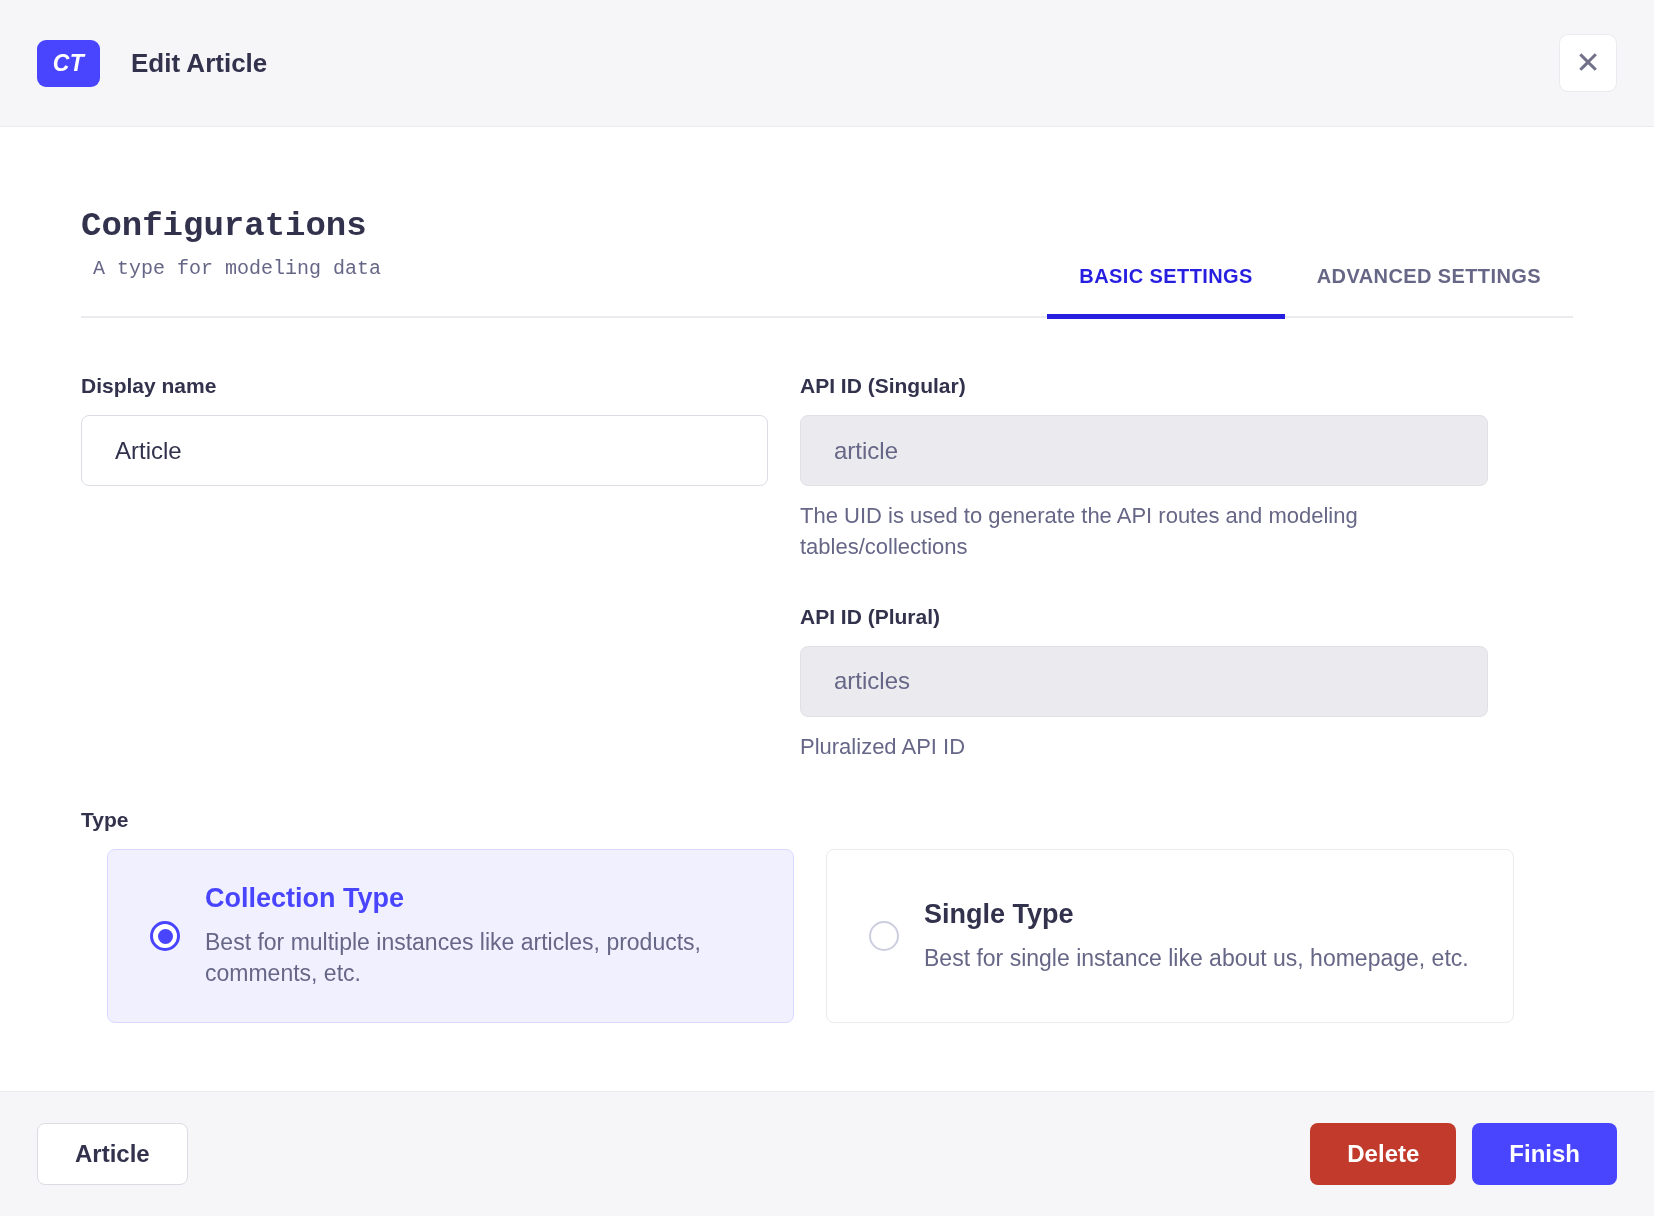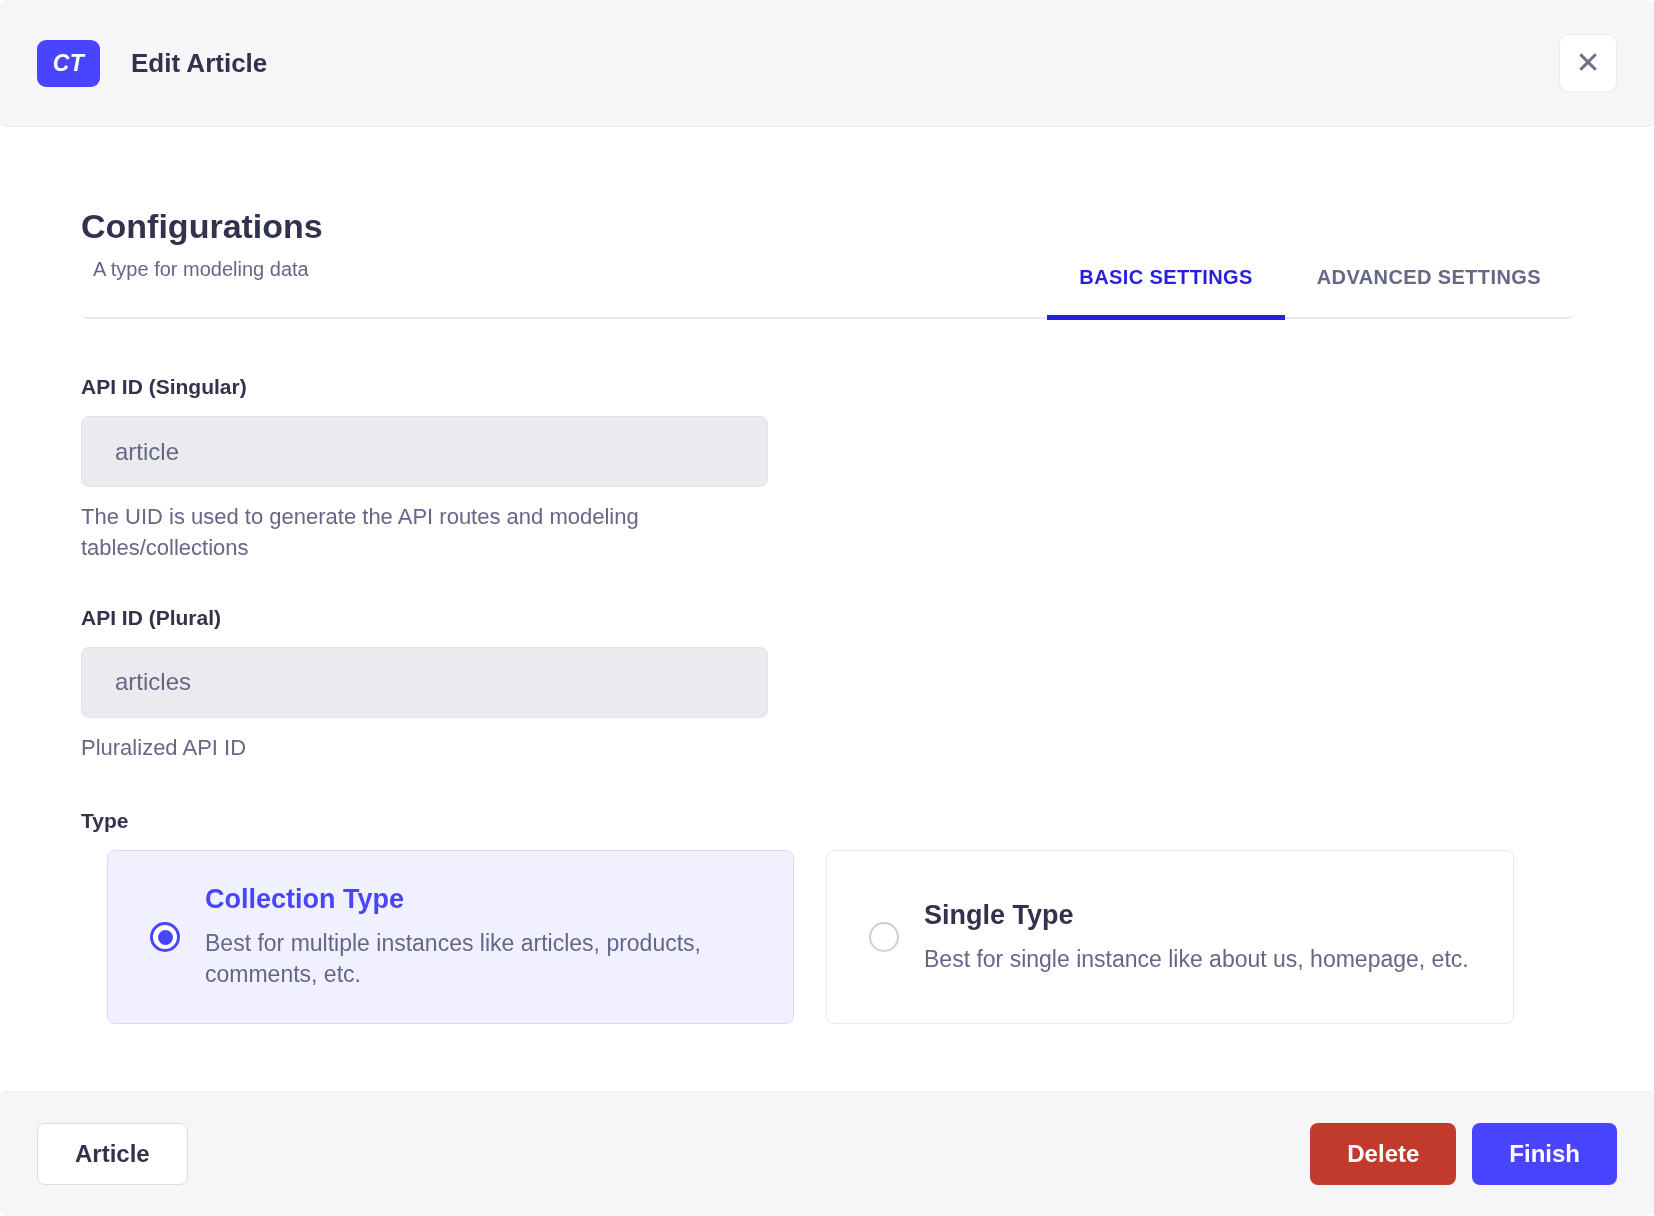--- a/index.html
+++ b/index.html
@@ -1,15 +1,15 @@
 <!DOCTYPE html>
 <html><head>
 <meta charset="utf-8">
 <style>
-  * { box-sizing: border-box; border-radius: 6px; }
+  * { box-sizing: border-box; }
   html, body { margin: 0; padding: 0; }
   body {
     width: 1654px; height: 1216px;
     font-family: "Liberation Sans", sans-serif;
     background: #ffffff;
     overflow: hidden;
   }
   .modal { display: flex; flex-direction: column; width: 1654px; height: 1216px; }
 
   
@@ -42,21 +42,21 @@
   }
 
   
   .modal-body { flex: 1 1 auto; background: #ffffff; padding: 0 81px; }
 
   .section-header {
     margin-top: 80px;
     display: flex; justify-content: space-between; align-items: flex-end;
     border-bottom: 2px solid #eaeaef;
   }
-  .section-titles { padding-bottom: 24px; }
+  .section-titles { padding-bottom: 24px; font-family: Liberation Mono, monospace; }
   .section-title { font-size: 34px; font-weight: bold; color: #32324d; margin: 0 0 12px 0; }
   .section-subtitle { font-size: 20px; color: #666687; margin: 12px; }
 
   .tabs { display: flex; }
   .tab {
     position: relative;
     padding: 0 32px 28px 32px;
     min-width: 237px; text-align: center;
     font-size: 20px; font-weight: bold; letter-spacing: 0.4px;
     color: #666687; cursor: pointer; background: none; border: none;
@@ -180,20 +180,24 @@
         <p class="section-subtitle">A type for modeling data</p>
       </div>
       <div class="tabs">
         <button class="tab active">BASIC SETTINGS</button>
         <button class="tab">ADVANCED SETTINGS</button>
       </div>
     </div>
 
     <div class="form-grid">
 
+      <div class="field-block">
+        <label class="field-label">Display name</label>
+        <input class="text-input" type="text" value="Article" style="">
+      </div>
 
       <div>
         <div class="field-block">
           <label class="field-label">API ID (Singular)</label>
           <input class="text-input" type="text" disabled="" value="article" style="">
           <p class="hint">The UID is used to generate the API routes and modeling tables/collections</p>
         </div>
 
         <div class="field-block">
           <label class="field-label">API ID (Plural)</label>

